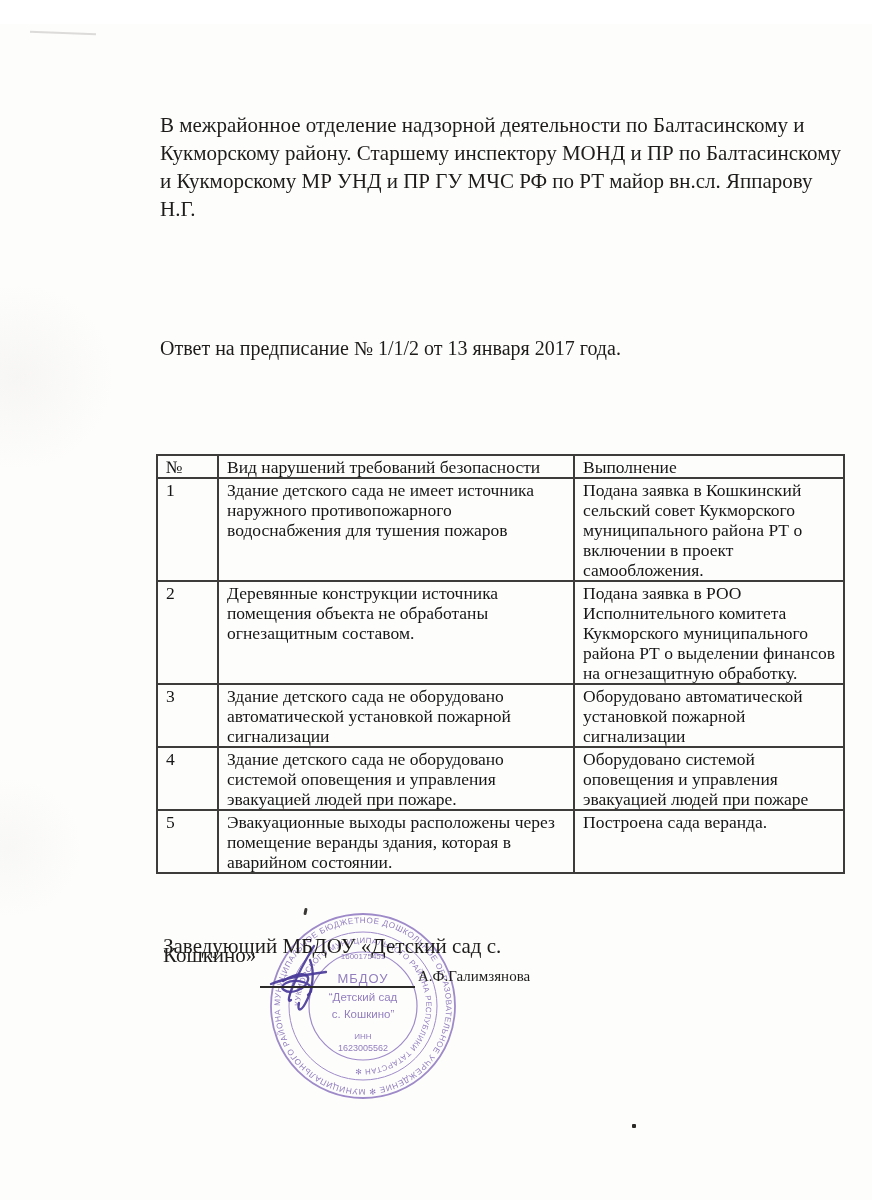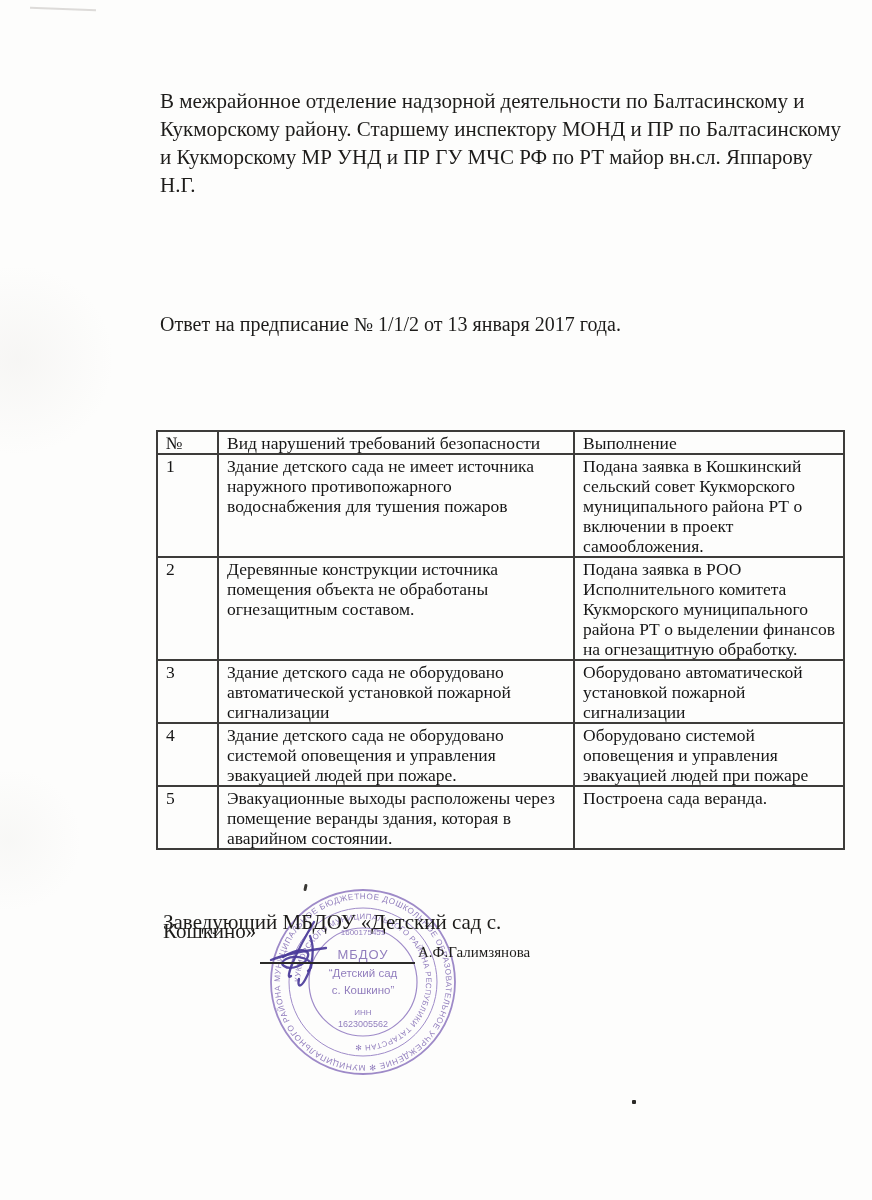--- a/index.html
+++ b/index.html
@@ -9,20 +9,21 @@
     font-family:"Liberation Serif", serif;
     position:relative;
     overflow:hidden;
   }
   .page{
     position:absolute;inset:0;
     background:
       radial-gradient(ellipse at 2% 30%, rgba(190,185,178,0.10), transparent 8%),
       radial-gradient(ellipse at 1% 70%, rgba(190,185,178,0.08), transparent 6%),
       #fdfdfc;
+    margin-top: 24px;
   }
   .txt{position:absolute;color:#1d1c1a;}
   .recipient{
     left:160px;top:87px;width:690px;
     font-size:21px;line-height:28px;
     white-space:pre-line;
   }
   .subject{left:160px;top:310px;font-size:20px;line-height:28px;}
   .completion{left:160px;top:389px;font-size:21px;line-height:28px;}
 

